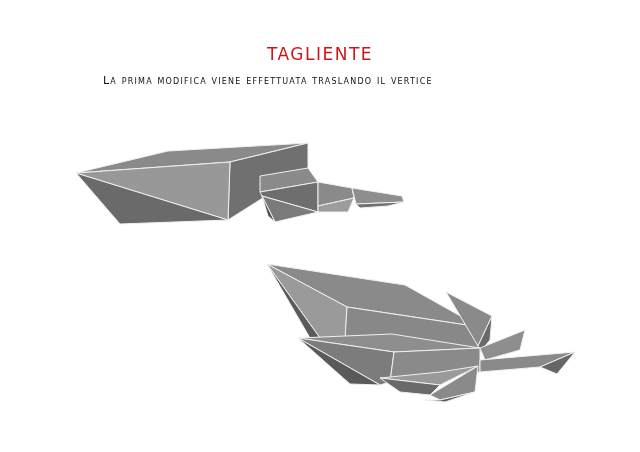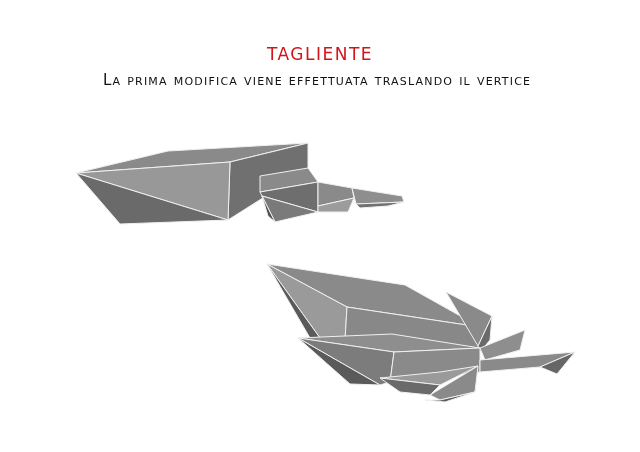--- a/index.html
+++ b/index.html
@@ -1,18 +1,18 @@
 <!DOCTYPE html>
 <html><head>
 <meta charset="utf-8">
 <style>
   html, body { margin:0; padding:0; }
   body { width:640px; height:452px; background:#ffffff; position:relative; overflow:hidden; font-family:"Liberation Sans", sans-serif; }
   .title { position:absolute; left:0; width:640px; top:44px; text-align:center; color:#d0141a; font-size:17px; letter-spacing:1.5px; font-family:"DejaVu Sans", sans-serif; font-weight:normal; }
-  .para { position:absolute; left:103px; top:70px; width:460px; font-family:"DejaVu Sans", sans-serif; font-size:15px; color:#111; font-variant:small-caps; letter-spacing:1.2px; line-height:21px; }
+  .para { position:absolute; left:103px; top:70px; width:460px; font-family:"DejaVu Sans", sans-serif; font-size:11px; color:#111; font-variant:small-caps; letter-spacing:1.2px; line-height:21px; }
   .para .line { display:block; white-space:nowrap; }
   svg.fig { position:absolute; left:0; top:0; }
 </style>
 </head>
 <body>
 
 <div class="title">TAGLIENTE</div>
 <div class="para">
   <span class="line">La prima modifica viene effettuata traslando il vertice</span>
 </div>

